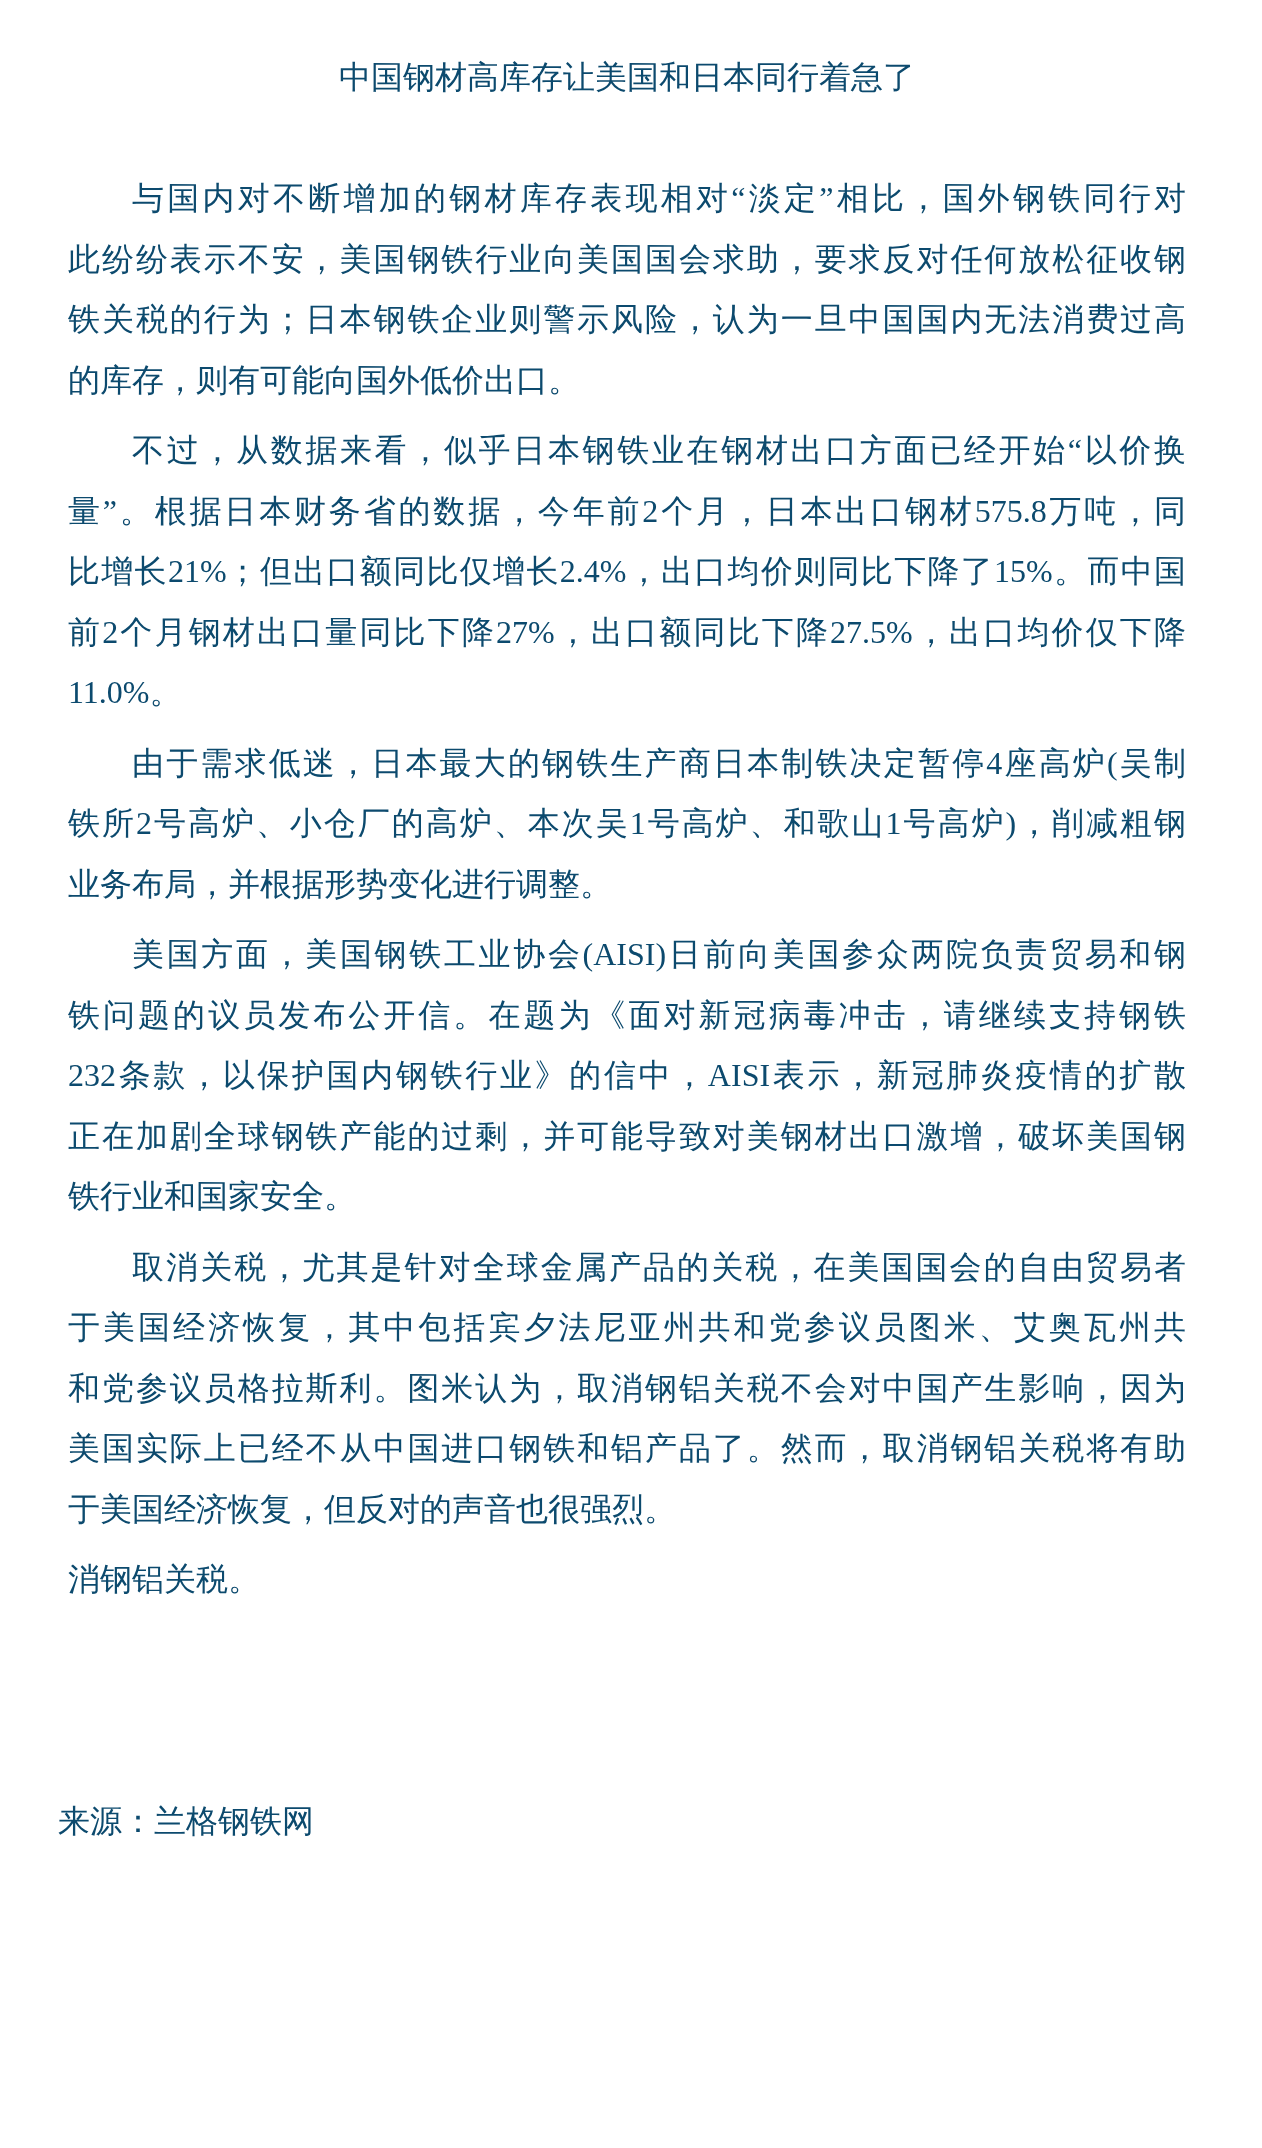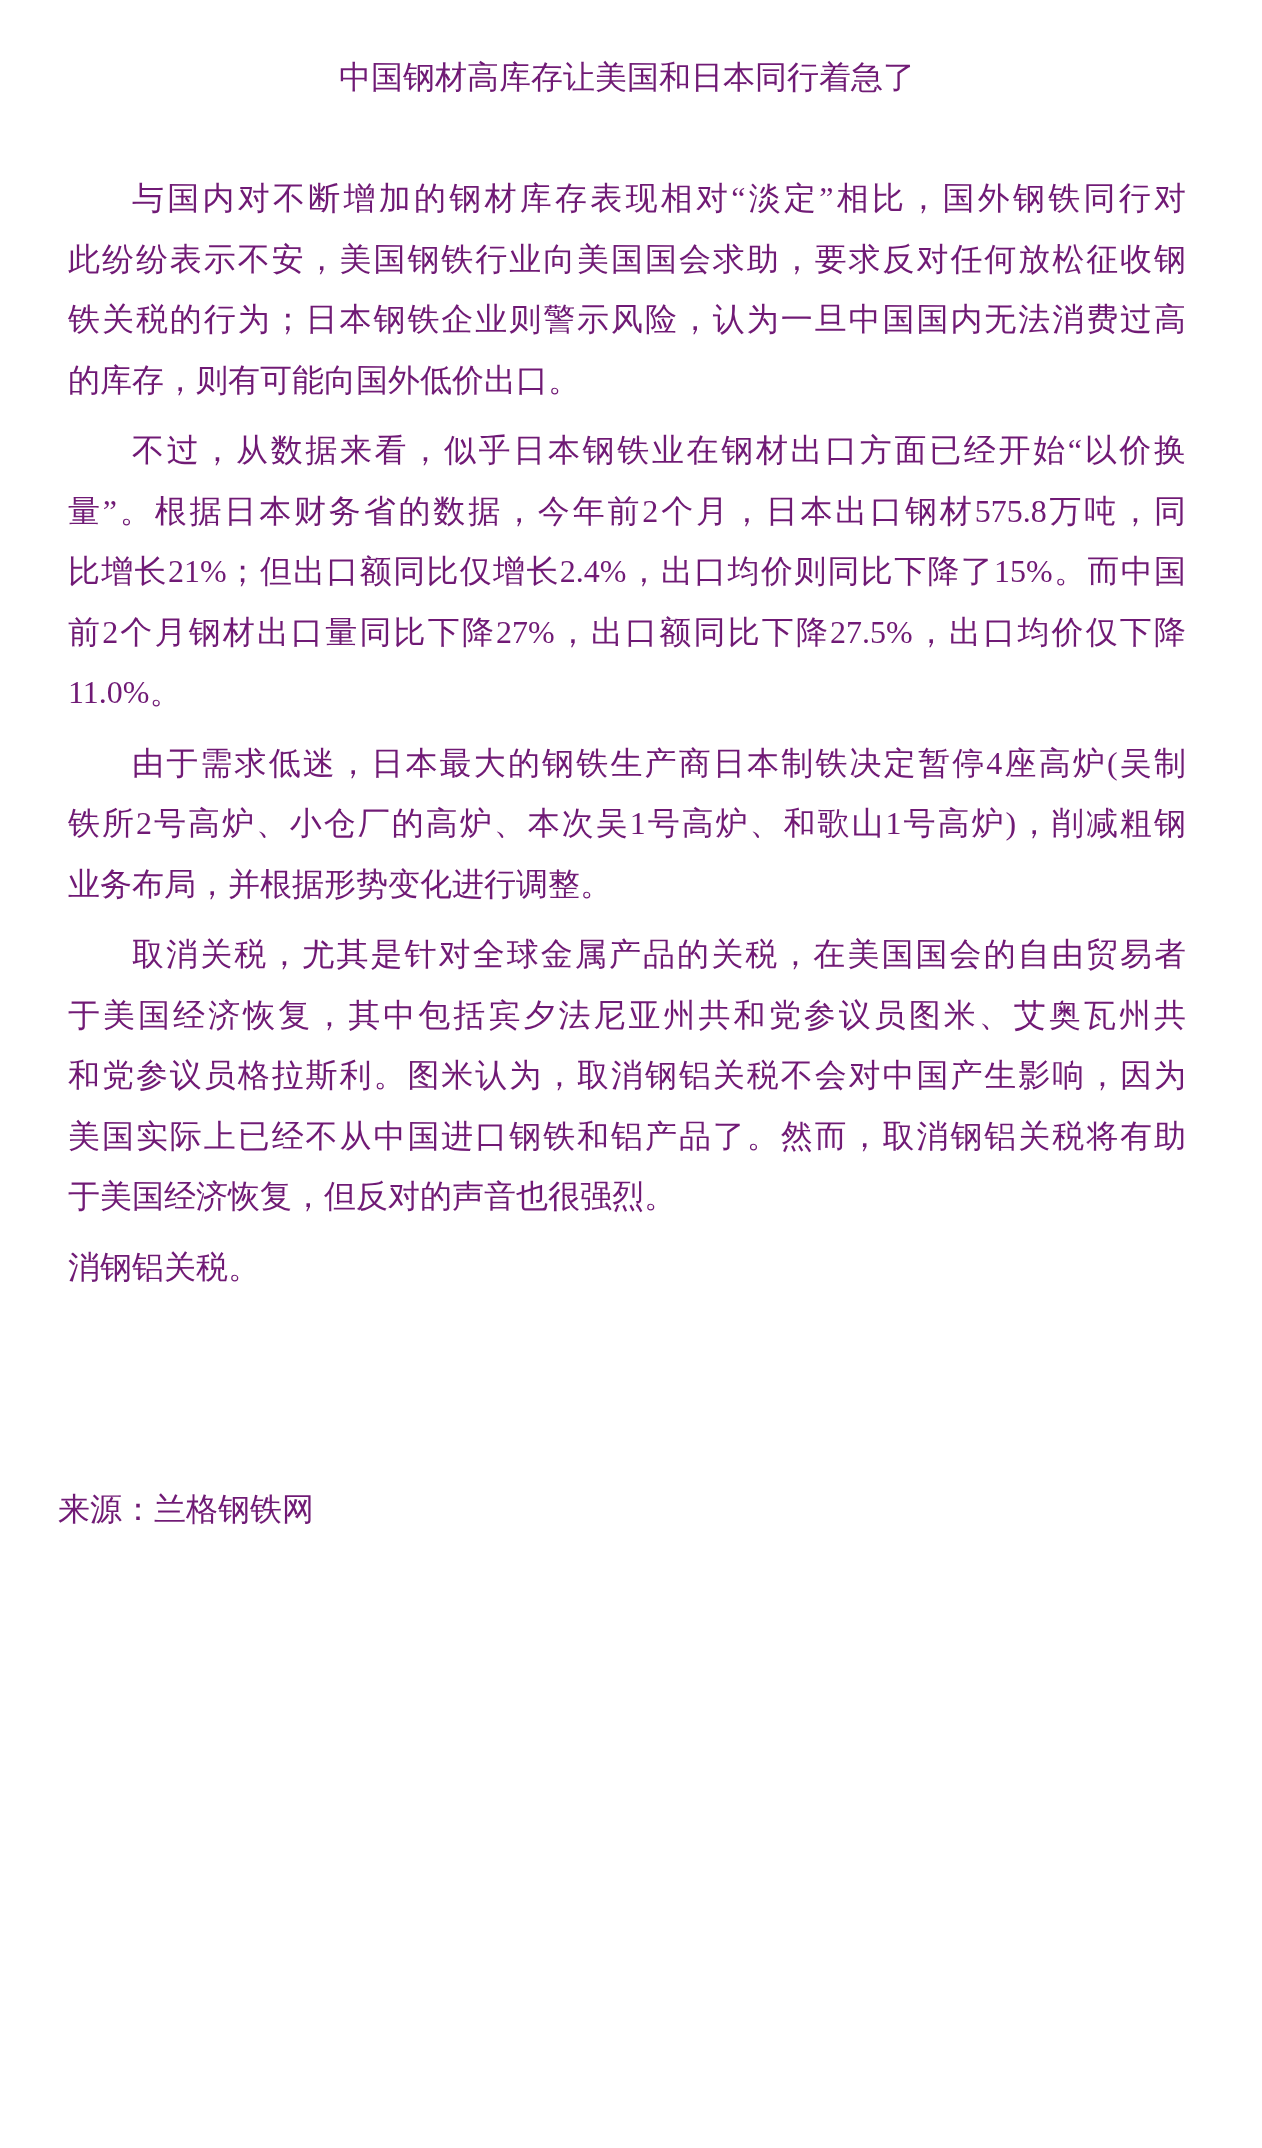--- a/index.html
+++ b/index.html
@@ -7,21 +7,21 @@
       padding: 0;
       background: #ffffff;
     }
     .page {
       position: relative;
       width: 1262px;
       height: 2148px;
       box-sizing: border-box;
       padding: 47px 66px 0 58px;
       background: #ffffff;
-      color: #701a75;
+      color: #0c4a6e;
       font-family: "Liberation Serif", "DejaVu Serif", serif;
     }
     .title {
       margin: 0;
       font-size: 32px;
       font-weight: normal;
       line-height: 60.5px;
       height: 60.5px;
       text-align: center;
       overflow: hidden;
@@ -76,20 +76,27 @@
         <div class="line">比增长21%；但出口额同比仅增长2.4%，出口均价则同比下降了15%。而中国</div>
         <div class="line">前2个月钢材出口量同比下降27%，出口额同比下降27.5%，出口均价仅下降</div>
         <div class="line end">11.0%。</div>
       </div>
       <div class="paragraph">
         <div class="line first">由于需求低迷，日本最大的钢铁生产商日本制铁决定暂停4座高炉(吴制</div>
         <div class="line">铁所2号高炉、小仓厂的高炉、本次吴1号高炉、和歌山1号高炉)，削减粗钢</div>
         <div class="line end">业务布局，并根据形势变化进行调整。</div>
       </div>
       <div class="paragraph">
+        <div class="line first">美国方面，美国钢铁工业协会(AISI)日前向美国参众两院负责贸易和钢</div>
+        <div class="line">铁问题的议员发布公开信。在题为《面对新冠病毒冲击，请继续支持钢铁</div>
+        <div class="line">232条款，以保护国内钢铁行业》的信中，AISI表示，新冠肺炎疫情的扩散</div>
+        <div class="line">正在加剧全球钢铁产能的过剩，并可能导致对美钢材出口激增，破坏美国钢</div>
+        <div class="line end">铁行业和国家安全。</div>
+      </div>
+      <div class="paragraph">
         <div class="line first">取消关税，尤其是针对全球金属产品的关税，在美国国会的自由贸易者</div>
         <div class="line">于美国经济恢复，其中包括宾夕法尼亚州共和党参议员图米、艾奥瓦州共</div>
         <div class="line">和党参议员格拉斯利。图米认为，取消钢铝关税不会对中国产生影响，因为</div>
         <div class="line">美国实际上已经不从中国进口钢铁和铝产品了。然而，取消钢铝关税将有助</div>
         <div class="line end">于美国经济恢复，但反对的声音也很强烈。</div>
       </div>
       <div class="paragraph">
         <div class="line end">消钢铝关税。</div>
       </div>
     </div>

